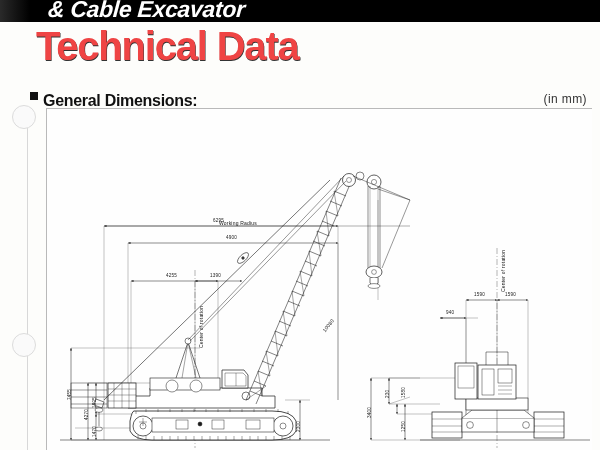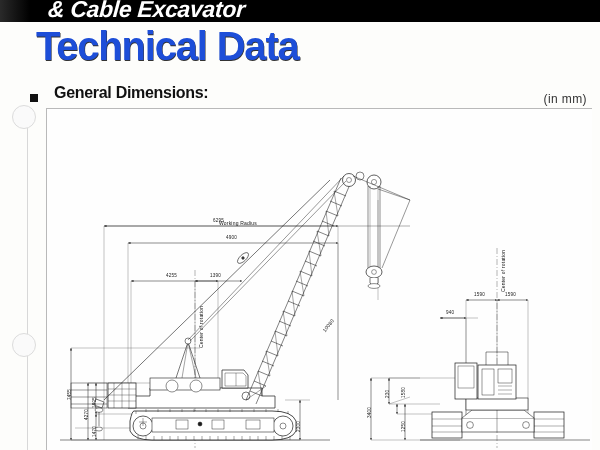--- a/index.html
+++ b/index.html
@@ -24,28 +24,28 @@
     letter-spacing:-0.3px;font-style:italic;
     transform:skewX(-4deg);
     white-space:nowrap;
   }
   .banner-smudge{
     position:absolute;left:0;top:0;width:30px;height:22px;
     background:linear-gradient(90deg,#2a2a2a,#000);
   }
   .title{
     position:absolute;left:36px;top:24px;
-    font-size:40px;font-weight:bold;color:#1d4ed8;
+    font-size:40px;font-weight:bold;color:#ef4444;
     letter-spacing:-1.2px;white-space:nowrap;
     font-family:"Liberation Sans", sans-serif;
     text-shadow:0.5px 0.5px 0 #333;
   }
   .section-row{
-    position:absolute;left:30px;top:84px;
-    display:flex;align-items:flex-end;gap:14px;
+    position:absolute;left:30px;top:92px;
+    display:flex;align-items:flex-start;gap:3px;
   }
   .sq{width:8px;height:8px;background:#111;display:inline-block;margin-right:2px;}
   .section-label{
     font-size:16px;font-weight:bold;color:#111;white-space:nowrap;
     letter-spacing:-0.3px;
   }
   .unit-note{
     position:absolute;right:13px;top:92px;
     font-size:12px;color:#333;letter-spacing:0.4px;
   }

